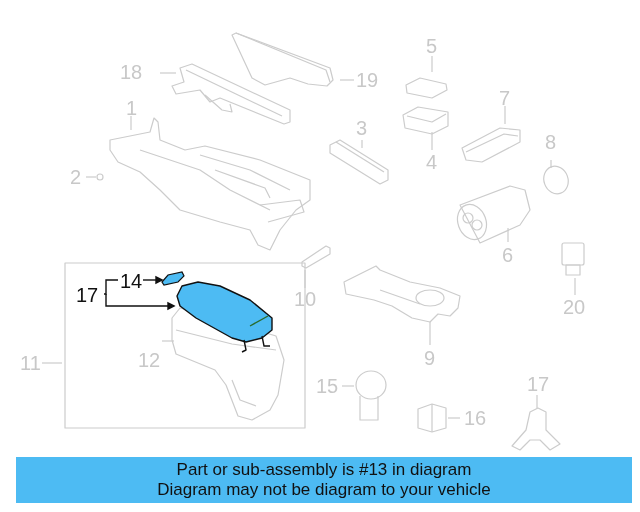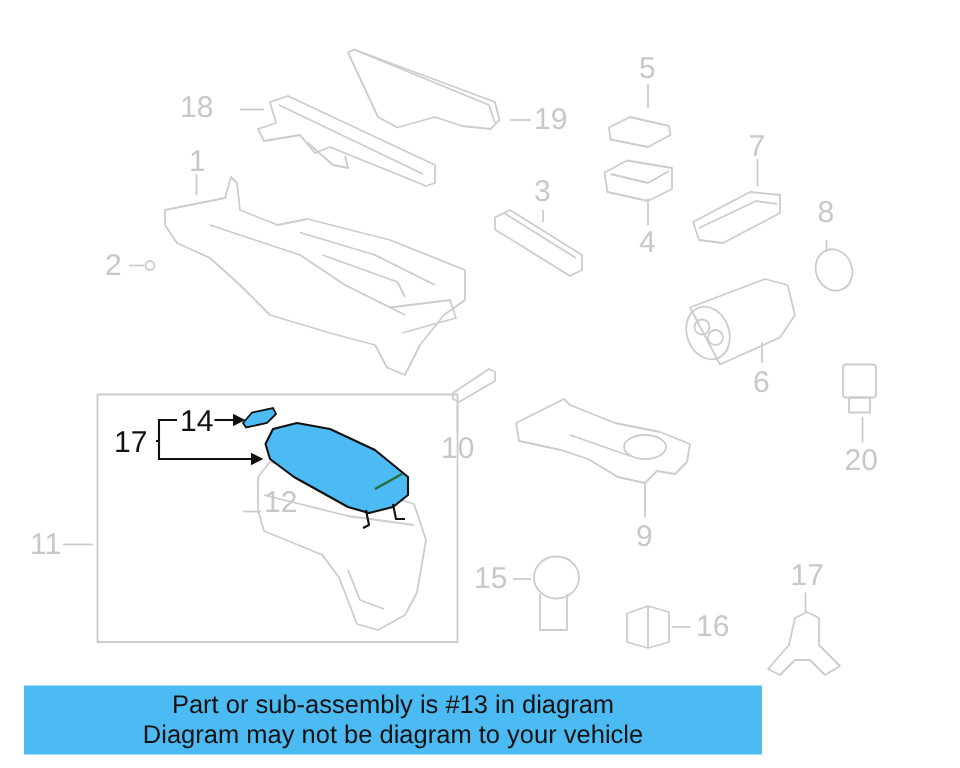--- a/index.html
+++ b/index.html
@@ -1,20 +1,20 @@
 <!DOCTYPE html>
 <html><head>
   <meta charset="utf-8">
   <style>
     html, body { margin: 0; padding: 0; background: #ffffff; }
     body { width: 640px; height: 512px; position: relative; overflow: hidden; font-family: "Liberation Sans", sans-serif; }
     .diagram { position: absolute; left: 0; top: 0; width: 640px; height: 460px; }
     .callout { position: absolute; font-family: "Liberation Sans", sans-serif; font-size: 20px; color: #c8c8c8; line-height: 1; white-space: nowrap; }
     .callout.active { color: #111111; }
-    .banner { position: absolute; left: 16px; top: 457px; width: 492px; height: 46px; background: #4dbbf3; display: flex; flex-direction: column; align-items: center; justify-content: center; }
+    .banner { position: absolute; left: 16px; top: 457px; width: 616px; height: 46px; background: #4dbbf3; display: flex; flex-direction: column; align-items: center; justify-content: center; }
     .banner-line { font-family: "Liberation Sans", sans-serif; font-size: 17px; color: #111111; line-height: 20px; }
   </style>
 </head>
 <body>
 
 <div class="diagram">
   <svg width="640" height="460" viewBox="0 0 640 460">
     <g fill="none" stroke="#cccccc" stroke-width="1.2" stroke-linejoin="round">
 
       <path d="M232,35 L236,33 L330,68 L333,80 L327,86 L308,84 L290,78 L265,85 L252,78 Z"></path>
@@ -121,21 +121,21 @@
   <span class="callout" style="left:356px;top:118px;">3</span>
   <span class="callout" style="left:426px;top:36px;">5</span>
   <span class="callout" style="left:426px;top:152px;">4</span>
   <span class="callout" style="left:499px;top:88px;">7</span>
   <span class="callout" style="left:545px;top:132px;">8</span>
   <span class="callout" style="left:502px;top:245px;">6</span>
   <span class="callout" style="left:563px;top:297px;">20</span>
   <span class="callout" style="left:294px;top:289px;">10</span>
   <span class="callout" style="left:424px;top:348px;">9</span>
   <span class="callout" style="left:20px;top:353px;">11</span>
-  <span class="callout" style="left:138px;top:325px;margin-left:38px;">12</span>
+  <span class="callout" style="left:138px;top:350px;">12</span>
   <span class="callout active" style="left:76px;top:285px;">17</span>
   <span class="callout active" style="left:120px;top:271px;">14</span>
   <span class="callout" style="left:316px;top:376px;">15</span>
   <span class="callout" style="left:464px;top:408px;">16</span>
   <span class="callout" style="left:527px;top:374px;">17</span>
 </div>
 
 <div class="banner">
   <div class="banner-line">Part or sub-assembly is #13 in diagram</div>
   <div class="banner-line">Diagram may not be diagram to your vehicle</div>

